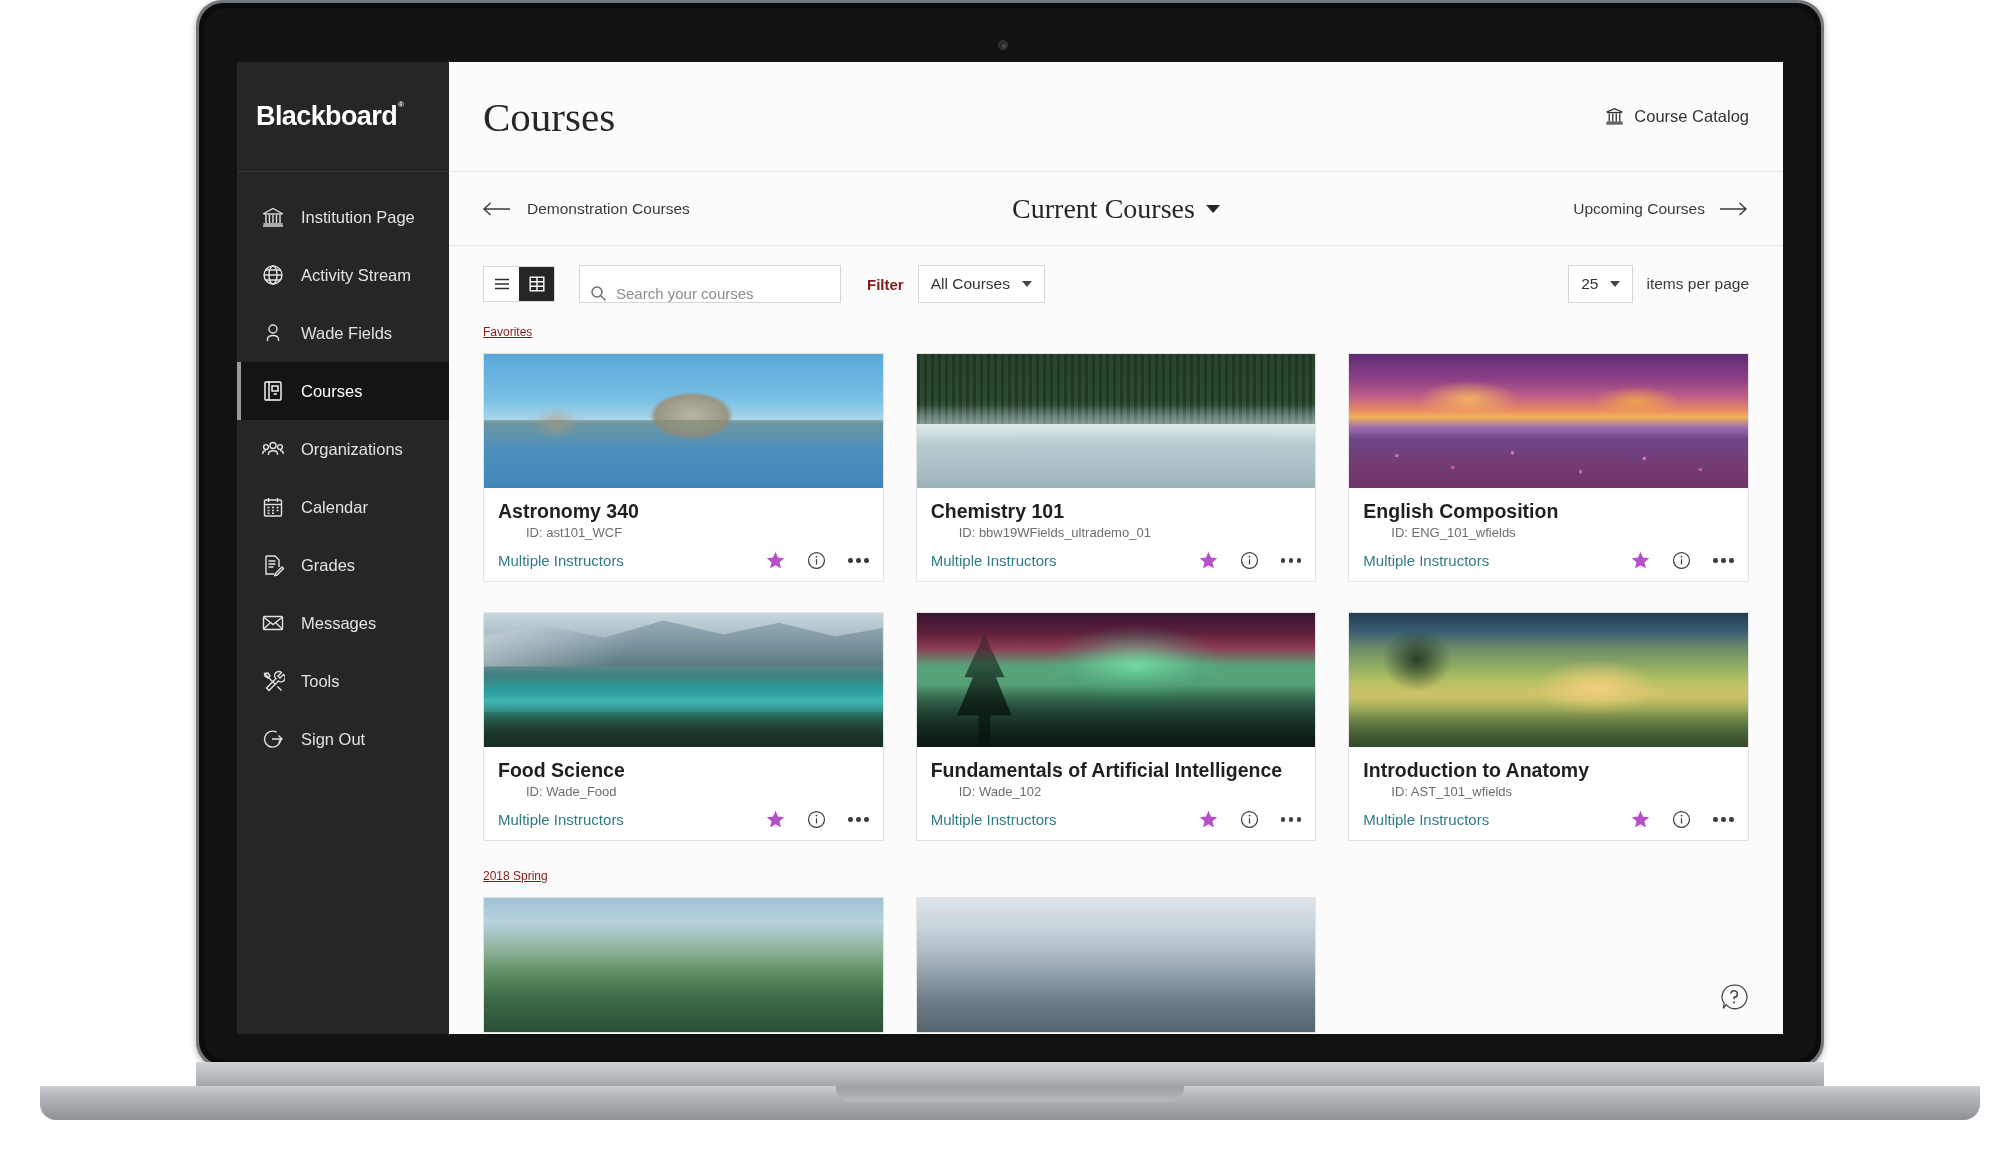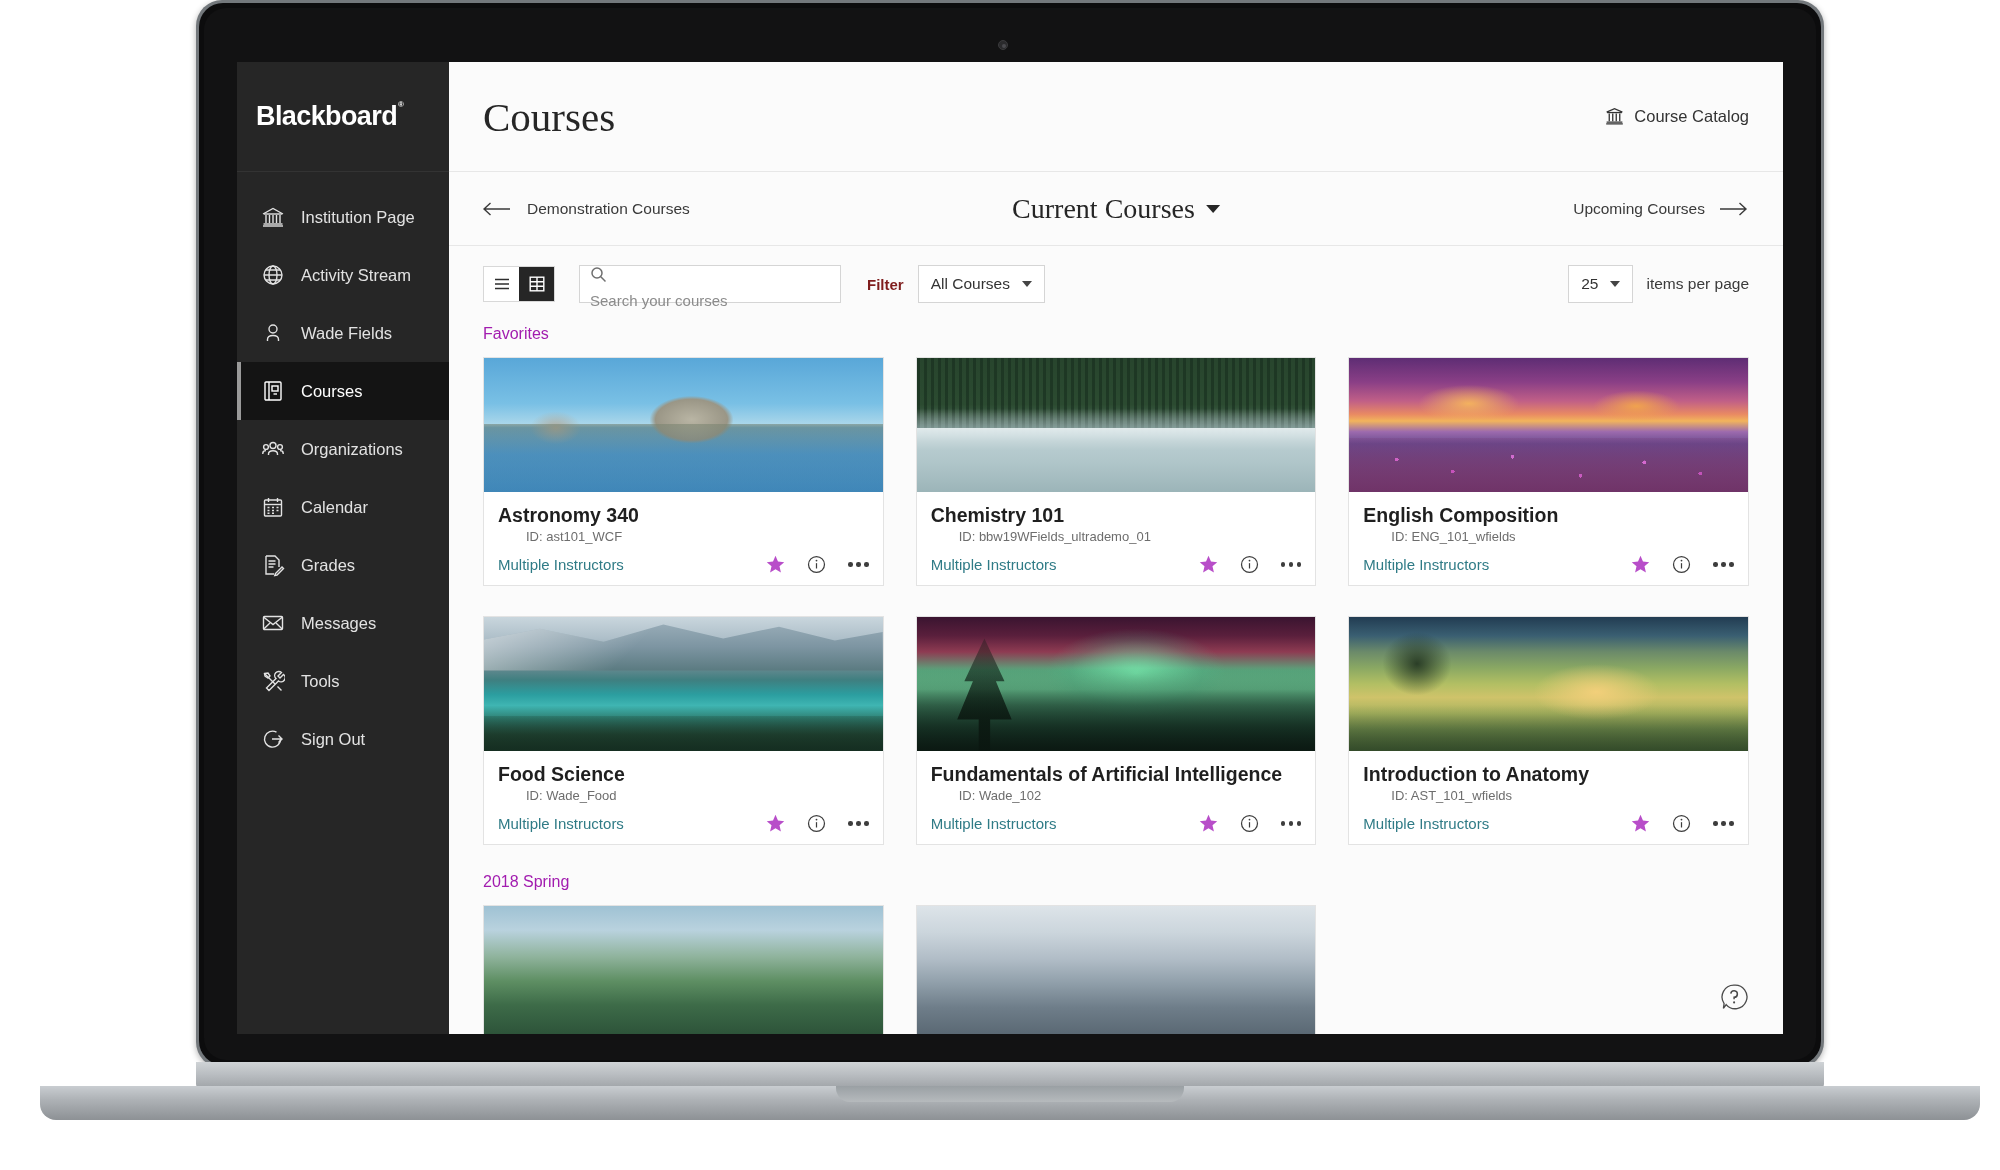--- a/index.html
+++ b/index.html
@@ -249,24 +249,23 @@
   }
   .view-btn.active { background:#262626; }
   .view-btn svg { width: 18px; height: 18px; display:block; }
 
   .search-wrap {
     margin-left: 24px;
     width: 262px; height: 38px;
     border: 1px solid #d5d5d5;
     background: #ffffff;
     display: flex;
-    align-items: flex-start;
+    align-items: flex-end;
     padding: 0 10px;
     gap: 9px;
-    flex-direction: column;
   }
   .search-wrap svg { width: 17px; height: 17px; flex:0 0 17px; display:block; }
   .search-wrap input {
     border: none; outline: none;
     font-size: 15px;
     color: #444;
     width: 100%;
     font-family: "Liberation Sans", sans-serif;
     background: transparent;
   }
@@ -302,23 +301,24 @@
   .select-box.small { min-width: 62px; margin-left: 0; }
   .per-page-label { font-size: 15.5px; color: #3a3a3a; }
 
   
   .course-area {
     flex: 1;
     padding: 0 34px;
     overflow: hidden;
   }
   .section-title {
-    font-size: 16px;
-    color: #a21caf;
+    font-size: 12px;
+    color: #7f1d1d;
     margin: 3px 0 14px 0;
+    text-decoration: underline;
   }
   .card-grid {
     display: grid;
     grid-template-columns: repeat(3, 1fr);
     gap: 30px 32px;
   }
   .course-card {
     background: #ffffff;
     border: 1px solid #e3e3e3;
     overflow: hidden;

